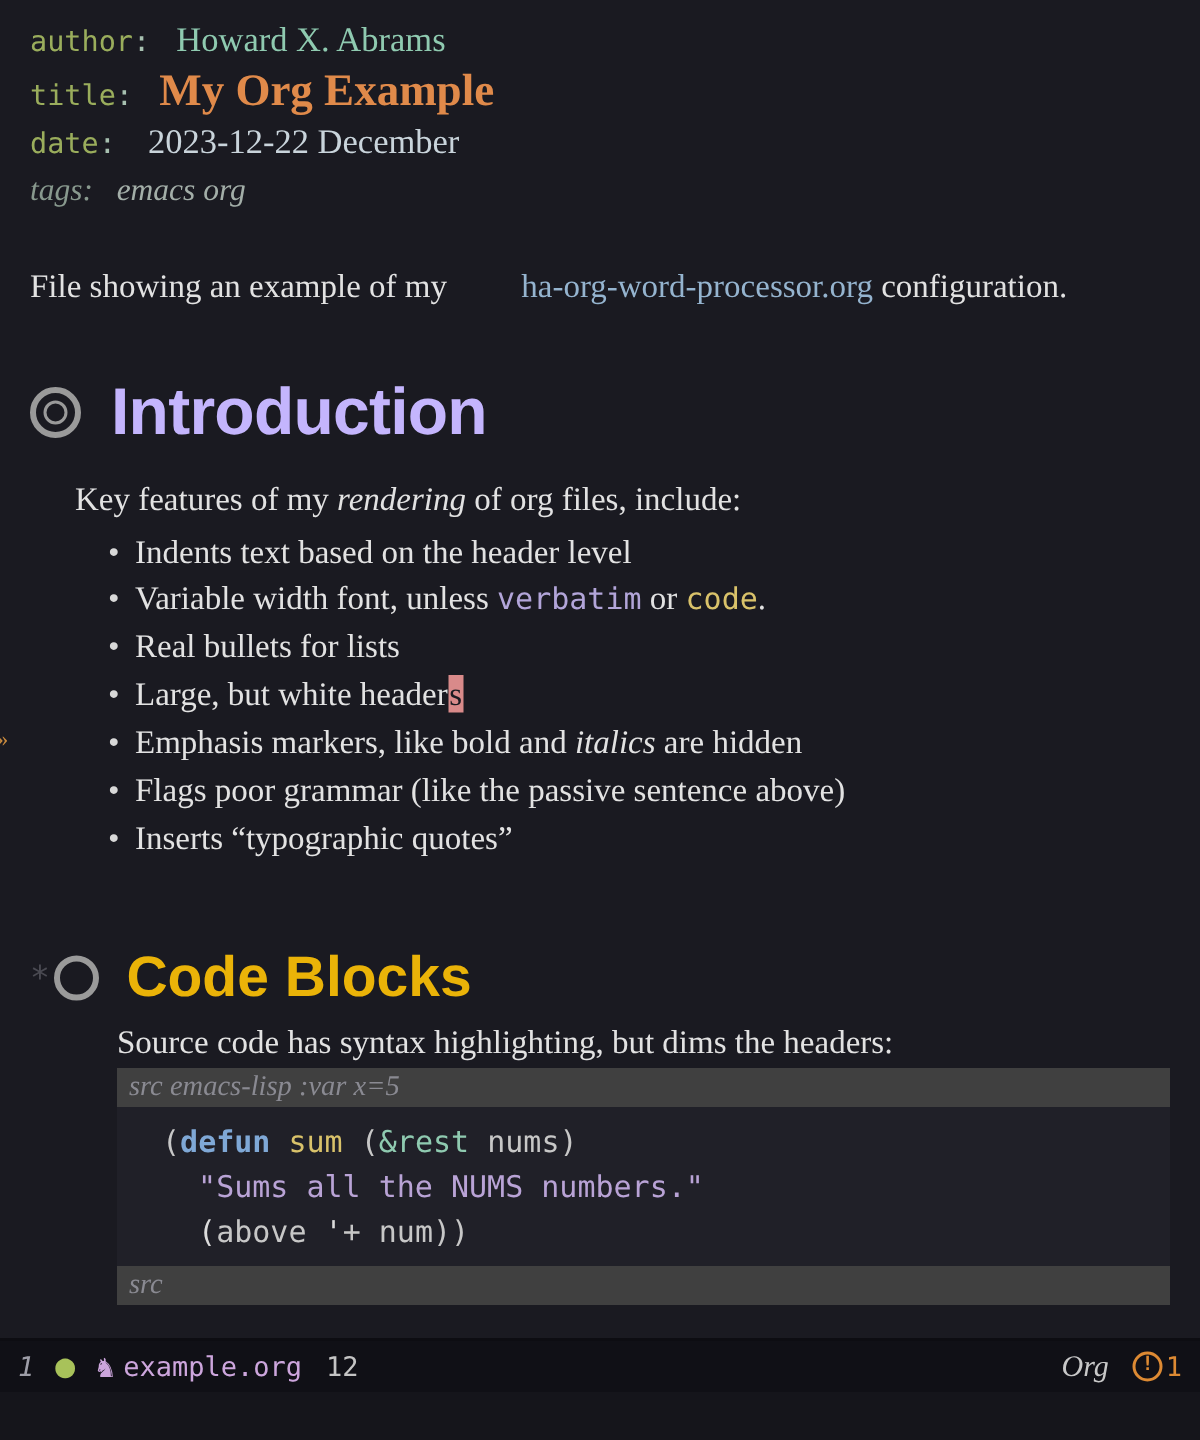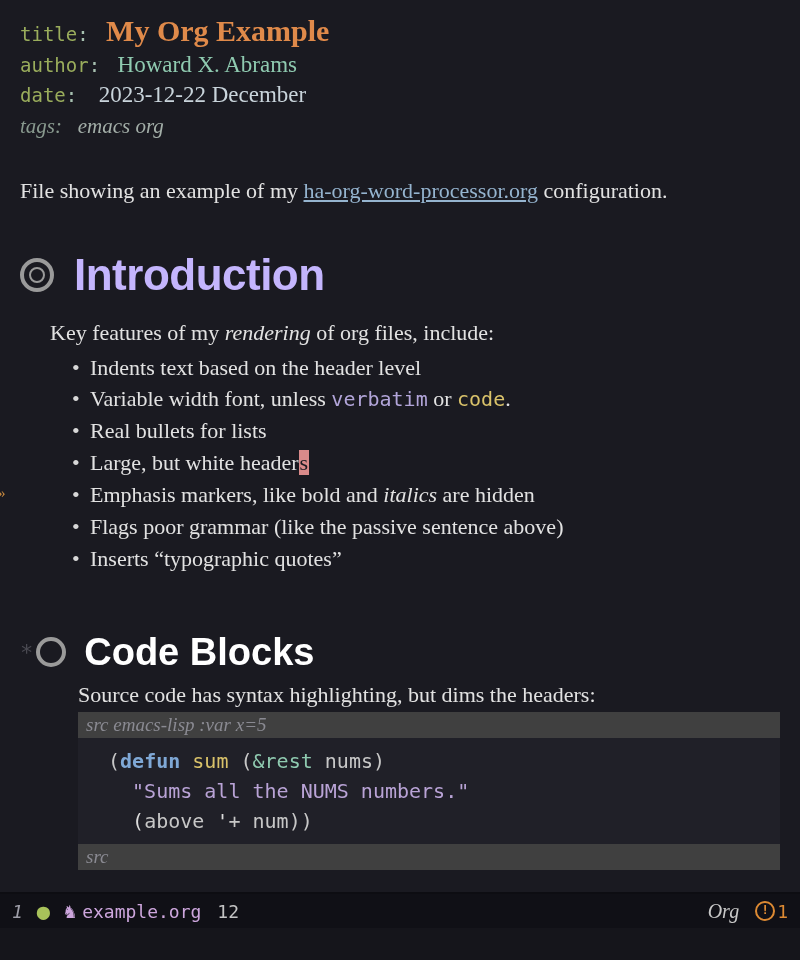--- a/index.html
+++ b/index.html
@@ -54,21 +54,21 @@
   }
   .tags-key { color: #88998e; }
   .intro-para {
     margin-top: 38px;
     font-size: 22px;
     color: #e2e2e2;
     line-height: 1.3;
   }
   .org-link {
     color: #95b4cf;
-    text-decoration: underline;
+    margin-left: 44px;
   }
   .heading1 {
     display: flex;
     align-items: center;
     margin-top: 44px;
     margin-bottom: 20px;
   }
   .bullet-ring {
     display: inline-block;
     width: 26px;
@@ -157,21 +157,21 @@
     height: 22px;
     border: 4px solid #9a9a9a;
     border-radius: 50%;
     margin-right: 18px;
     flex-shrink: 0;
   }
   .h2-text {
     font-family: Verdana, Geneva, sans-serif;
     font-weight: 900;
     font-size: 38px;
-    color: #ffffff;
+    color: #eab308;
   }
   .sec2-body {
     margin-left: 58px;
   }
   .src-header, .src-footer {
     background: #404040;
     font-family: Georgia, serif;
     font-style: italic;
     color: #8a8a92;
     font-size: 19px;
@@ -235,26 +235,26 @@
   }
   .wrapper { position: relative; width: 800px; height: 960px; }
 </style>
 </head>
 <body>
 <div class="wrapper">
 
 <div class="buffer">
 
   <div class="meta-line">
+    <span class="meta-key">author</span><span class="meta-colon">:</span>
+    <span class="author-val">Howard X. Abrams</span>
+  </div>
+  <div class="meta-line">
     <span class="meta-key">title</span><span class="meta-colon">:</span>
     <span class="title-val">My Org Example</span>
-  </div>
-  <div class="meta-line">
-    <span class="meta-key">author</span><span class="meta-colon">:</span>
-    <span class="author-val">Howard X. Abrams</span>
   </div>
   <div class="meta-line">
     <span class="meta-key">date</span><span class="meta-colon">:</span>
     <span class="date-val">2023-12-22 December</span>
   </div>
   <div class="tags-line">
     <span class="tags-key">tags:</span>&nbsp;&nbsp;
     <span>emacs org</span>
   </div>
 

